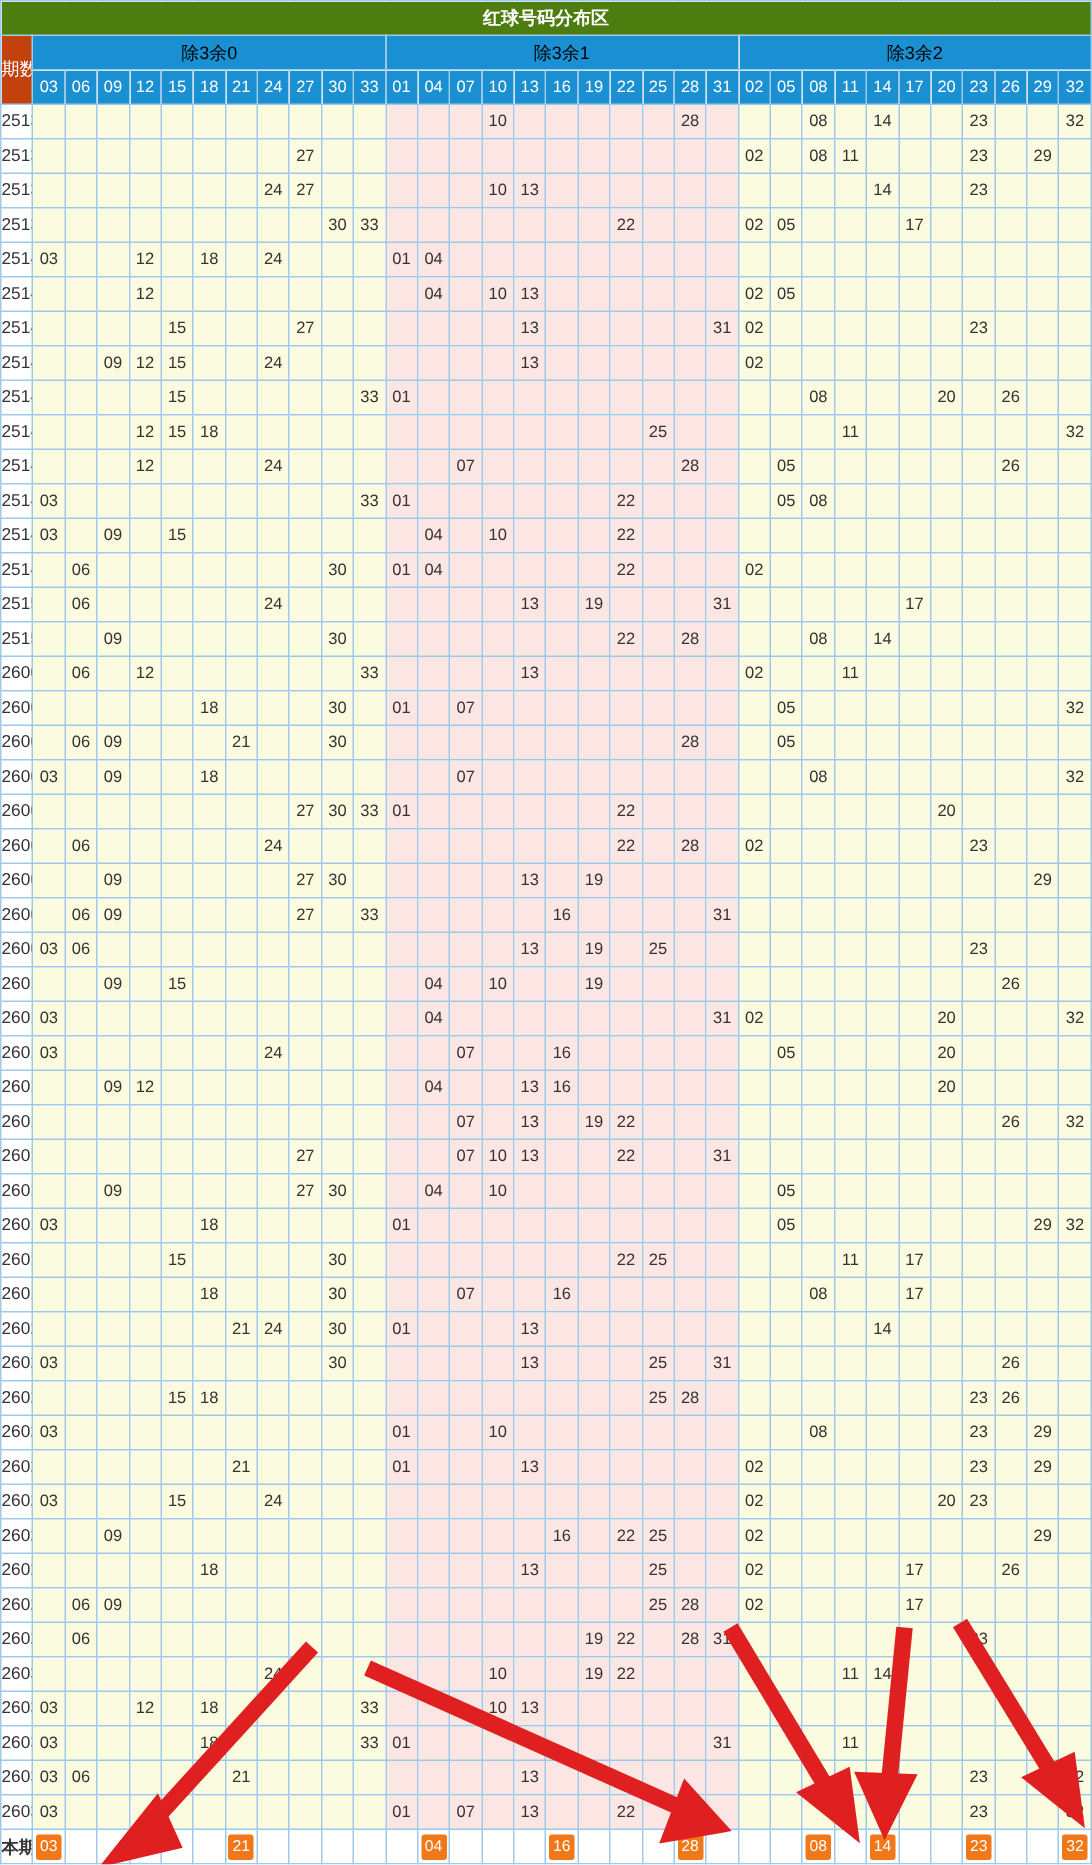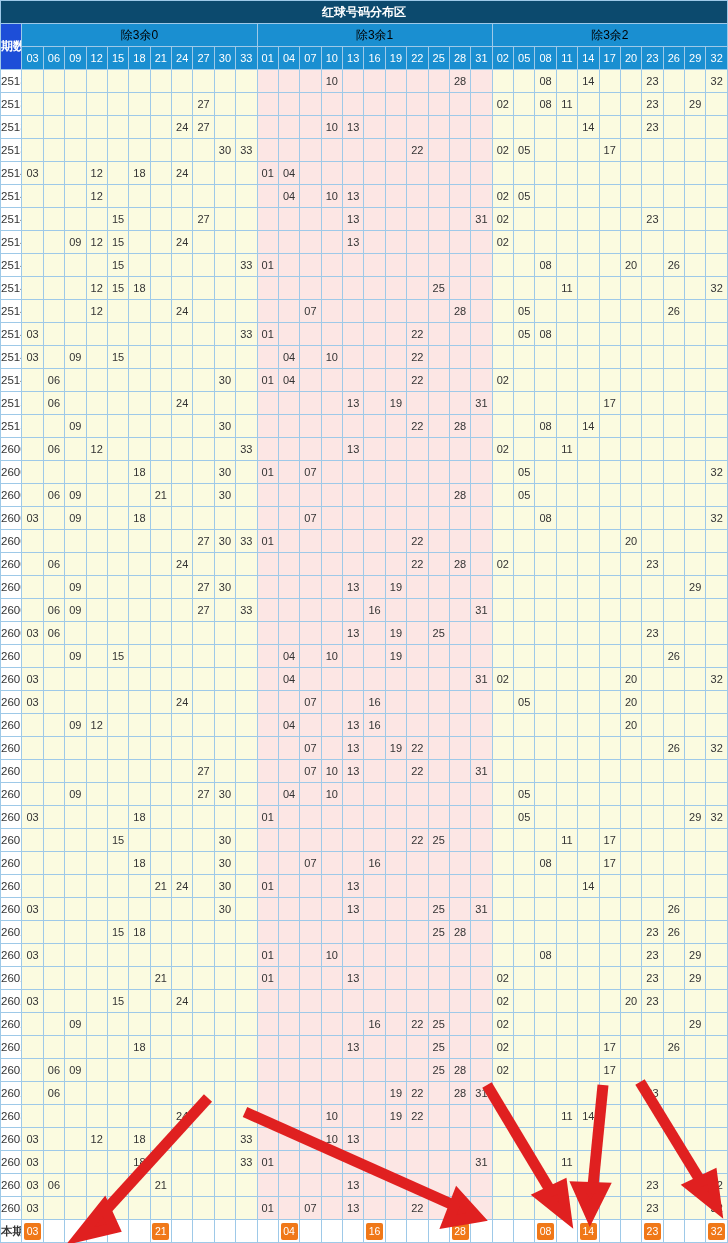--- a/index.html
+++ b/index.html
@@ -20,21 +20,21 @@
   }
   table.lotto td, table.lotto th {
     border: 1px solid #9ec9e8;
     padding: 0;
     text-align: center;
     height: 23px;
     overflow: hidden;
     white-space: nowrap;
   }
   .title-cell {
-    background: #0c4a6e;
+    background: #4d7c0f;
     color: #ffffff;
     font-size: 12px;
     font-weight: bold;
     height: 20px;
     border: 1px solid #1a8fd1;
   }
   .grp-cell {
     background: #1a8fd1;
     color: #000000;
     font-size: 12px;
@@ -44,24 +44,24 @@
   }
   .num-head {
     background: #1a8fd1;
     color: #ffffff;
     font-size: 11px;
     font-weight: normal;
     height: 20px;
     border: 1px solid #6bb3de;
   }
   .issue-head {
-    background: #1d4ed8;
+    background: #c2410c;
     color: #ffffff;
     font-size: 12px;
-    font-weight: bold;
+    font-weight: normal;
     border: 1px solid #1a8fd1;
     width: 56px;
   }
   td.issue {
     background: #ffffff;
     color: #333333;
     font-size: 11.5px;
     width: 56px;
     border-left: 1px solid #9ec9e8;
     border-right: 1px solid #9ec9e8;

